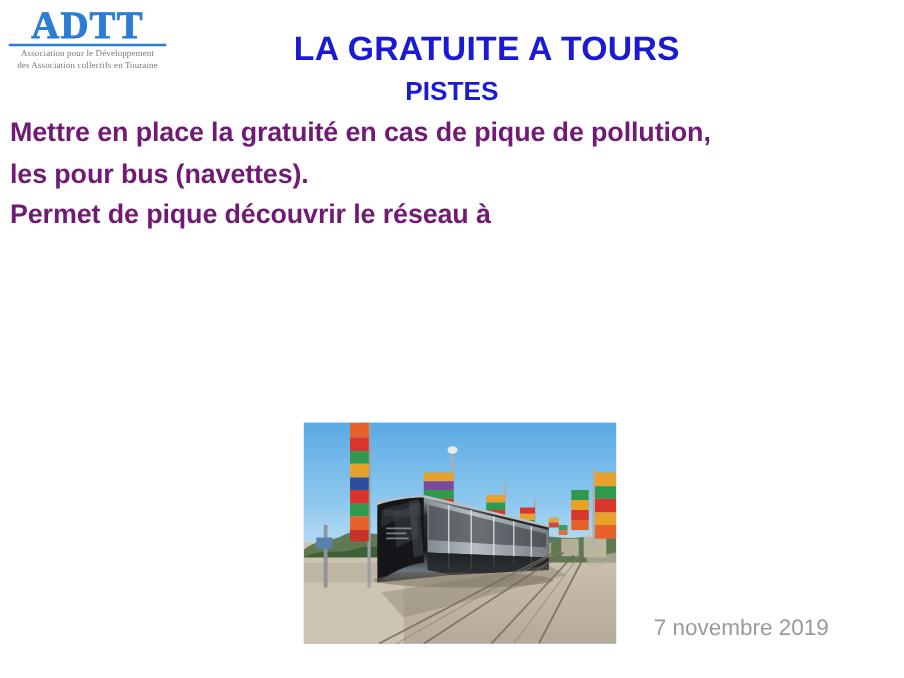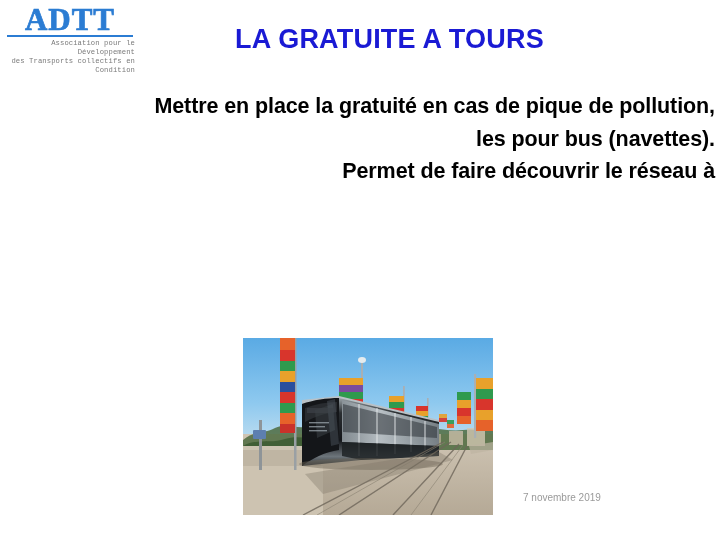--- a/index.html
+++ b/index.html
@@ -44,24 +44,24 @@
     margin-left: 2px;
     -webkit-text-stroke: 0.7px #2b7cd3;
   }
   #logo-rule {
     width: 126px;
     height: 2px;
     background: #2b7cd3;
     margin: 1px 0 2px 2px;
   }
   .logo-sub {
-    font-family: Liberation Mono, monospace;
+    font-family: Liberation Serif, serif;
     font-size: 7.2px;
     color: #7a7a7a;
-    text-align: right;
+    text-align: center;
     width: 130px;
     line-height: 9px;
     letter-spacing: 0.1px;
   }
 
   
   #title-main {
     position: absolute;
     left: 0;
     top: 24px;
@@ -85,26 +85,26 @@
     font-size: 21px;
     color: #1a1ad4;
   }
 
   
   #body-text {
     position: absolute;
     left: 8px;
     top: 90px;
     width: 707px;
-    text-align: right;
+    text-align: left;
     font-family: "Liberation Sans", sans-serif;
     font-weight: bold;
     font-size: 21.5px;
     line-height: 32.5px;
-    color: #000000;
+    color: #701a75;
     letter-spacing: -0.1px;
   }
   #body-text .line { display: block; white-space: nowrap; }
 
   
   #photo {
     position: absolute;
     left: 243px;
     top: 338px;
     width: 250px;
@@ -115,42 +115,43 @@
   #photo svg { display: block; }
 
   
   #date-text {
     position: absolute;
     left: 523px;
     top: 492px;
     width: 160px;
     text-align: left;
     font-family: "Liberation Sans", sans-serif;
-    font-size: 10px;
+    font-size: 18px;
     color: #9a9a9a;
   }
 </style>
 </head>
 <body>
 
 <div id="slide">
 
   <div id="logo">
     <div id="logo-letters">ADTT</div>
     <div id="logo-rule"></div>
     <div class="logo-sub">Association pour le Développement</div>
-    <div class="logo-sub">des Transports collectifs en Condition</div>
+    <div class="logo-sub">des Association collectifs en Touraine</div>
   </div>
 
   <div id="title-main">LA GRATUITE A TOURS</div>
+  <div id="title-sub">PISTES</div>
 
   <div id="body-text">
     <span class="line">Mettre en place la gratuité en cas de pique de pollution,</span>
     <span class="line">les pour bus (navettes).</span>
-    <span class="line">Permet de faire découvrir le réseau à</span>
+    <span class="line">Permet de pique découvrir le réseau à</span>
   </div>
 
   <div id="photo">
     <svg width="250" height="177" viewBox="0 0 250 177">
       <defs>
         <linearGradient id="sky" x1="0" y1="0" x2="0" y2="1">
           <stop offset="0%" stop-color="#5aaae4"></stop>
           <stop offset="60%" stop-color="#8ec9ef"></stop>
           <stop offset="100%" stop-color="#c3dff0"></stop>
         </linearGradient>

